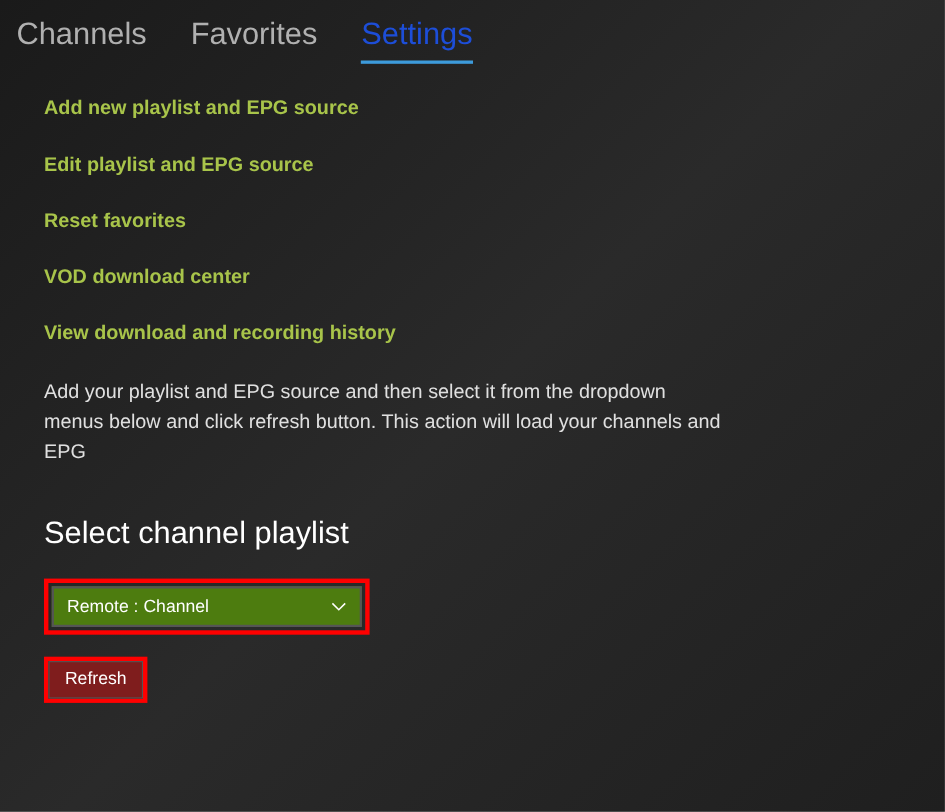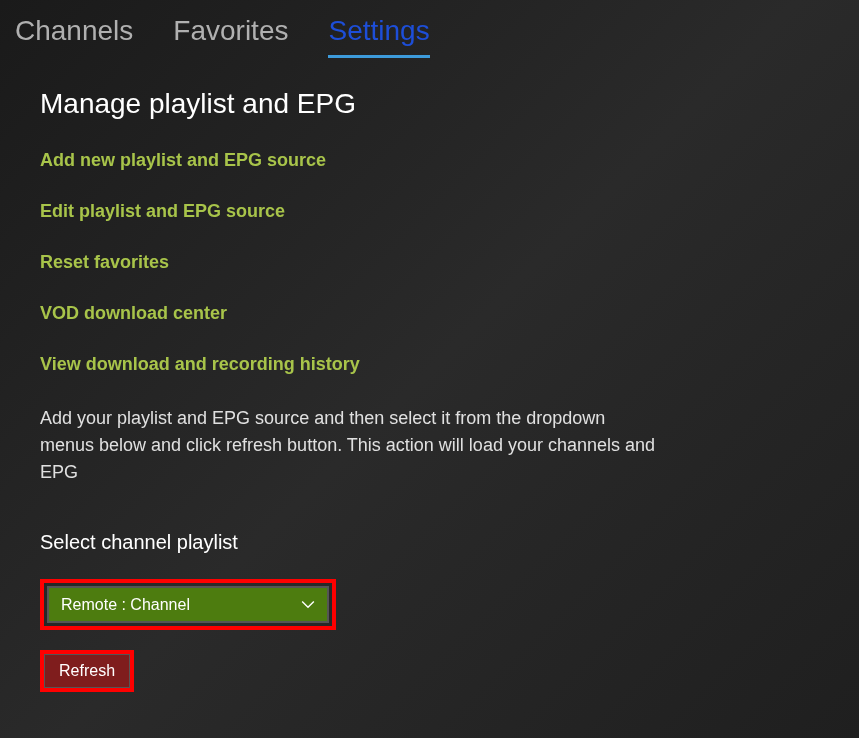--- a/index.html
+++ b/index.html
@@ -34,21 +34,21 @@
     .content {
       padding: 30px 40px;
     }
     .section-title {
       font-size: 28px;
       font-weight: 300;
       color: #ffffff;
       margin-bottom: 30px;
     }
     .section-title-2 {
-      font-size: 20px;
+      font-size: 28px;
       font-weight: 300;
       color: #ffffff;
       margin-top: 45px;
       margin-bottom: 25px;
     }
     .link-item {
       display: block;
       font-size: 18px;
       color: #a8c44a;
       margin-bottom: 30px;
@@ -109,21 +109,20 @@
 </head>
 <body>
 
 <div class="tabs">
   <div class="tab">Channels</div>
   <div class="tab">Favorites</div>
   <div class="tab active">Settings</div>
 </div>
 
 <div class="content">
-  <h2 class="section-title">Manage playlist and EPG</h2>
 
   <a class="link-item">Add new playlist and EPG source</a>
   <a class="link-item">Edit playlist and EPG source</a>
   <a class="link-item">Reset favorites</a>
   <a class="link-item">VOD download center</a>
   <a class="link-item">View download and recording history</a>
 
   <p class="description">Add your playlist and EPG source and then select it from the dropdown menus below and click refresh button. This action will load your channels and EPG</p>
 
   <h2 class="section-title-2">Select channel playlist</h2>

